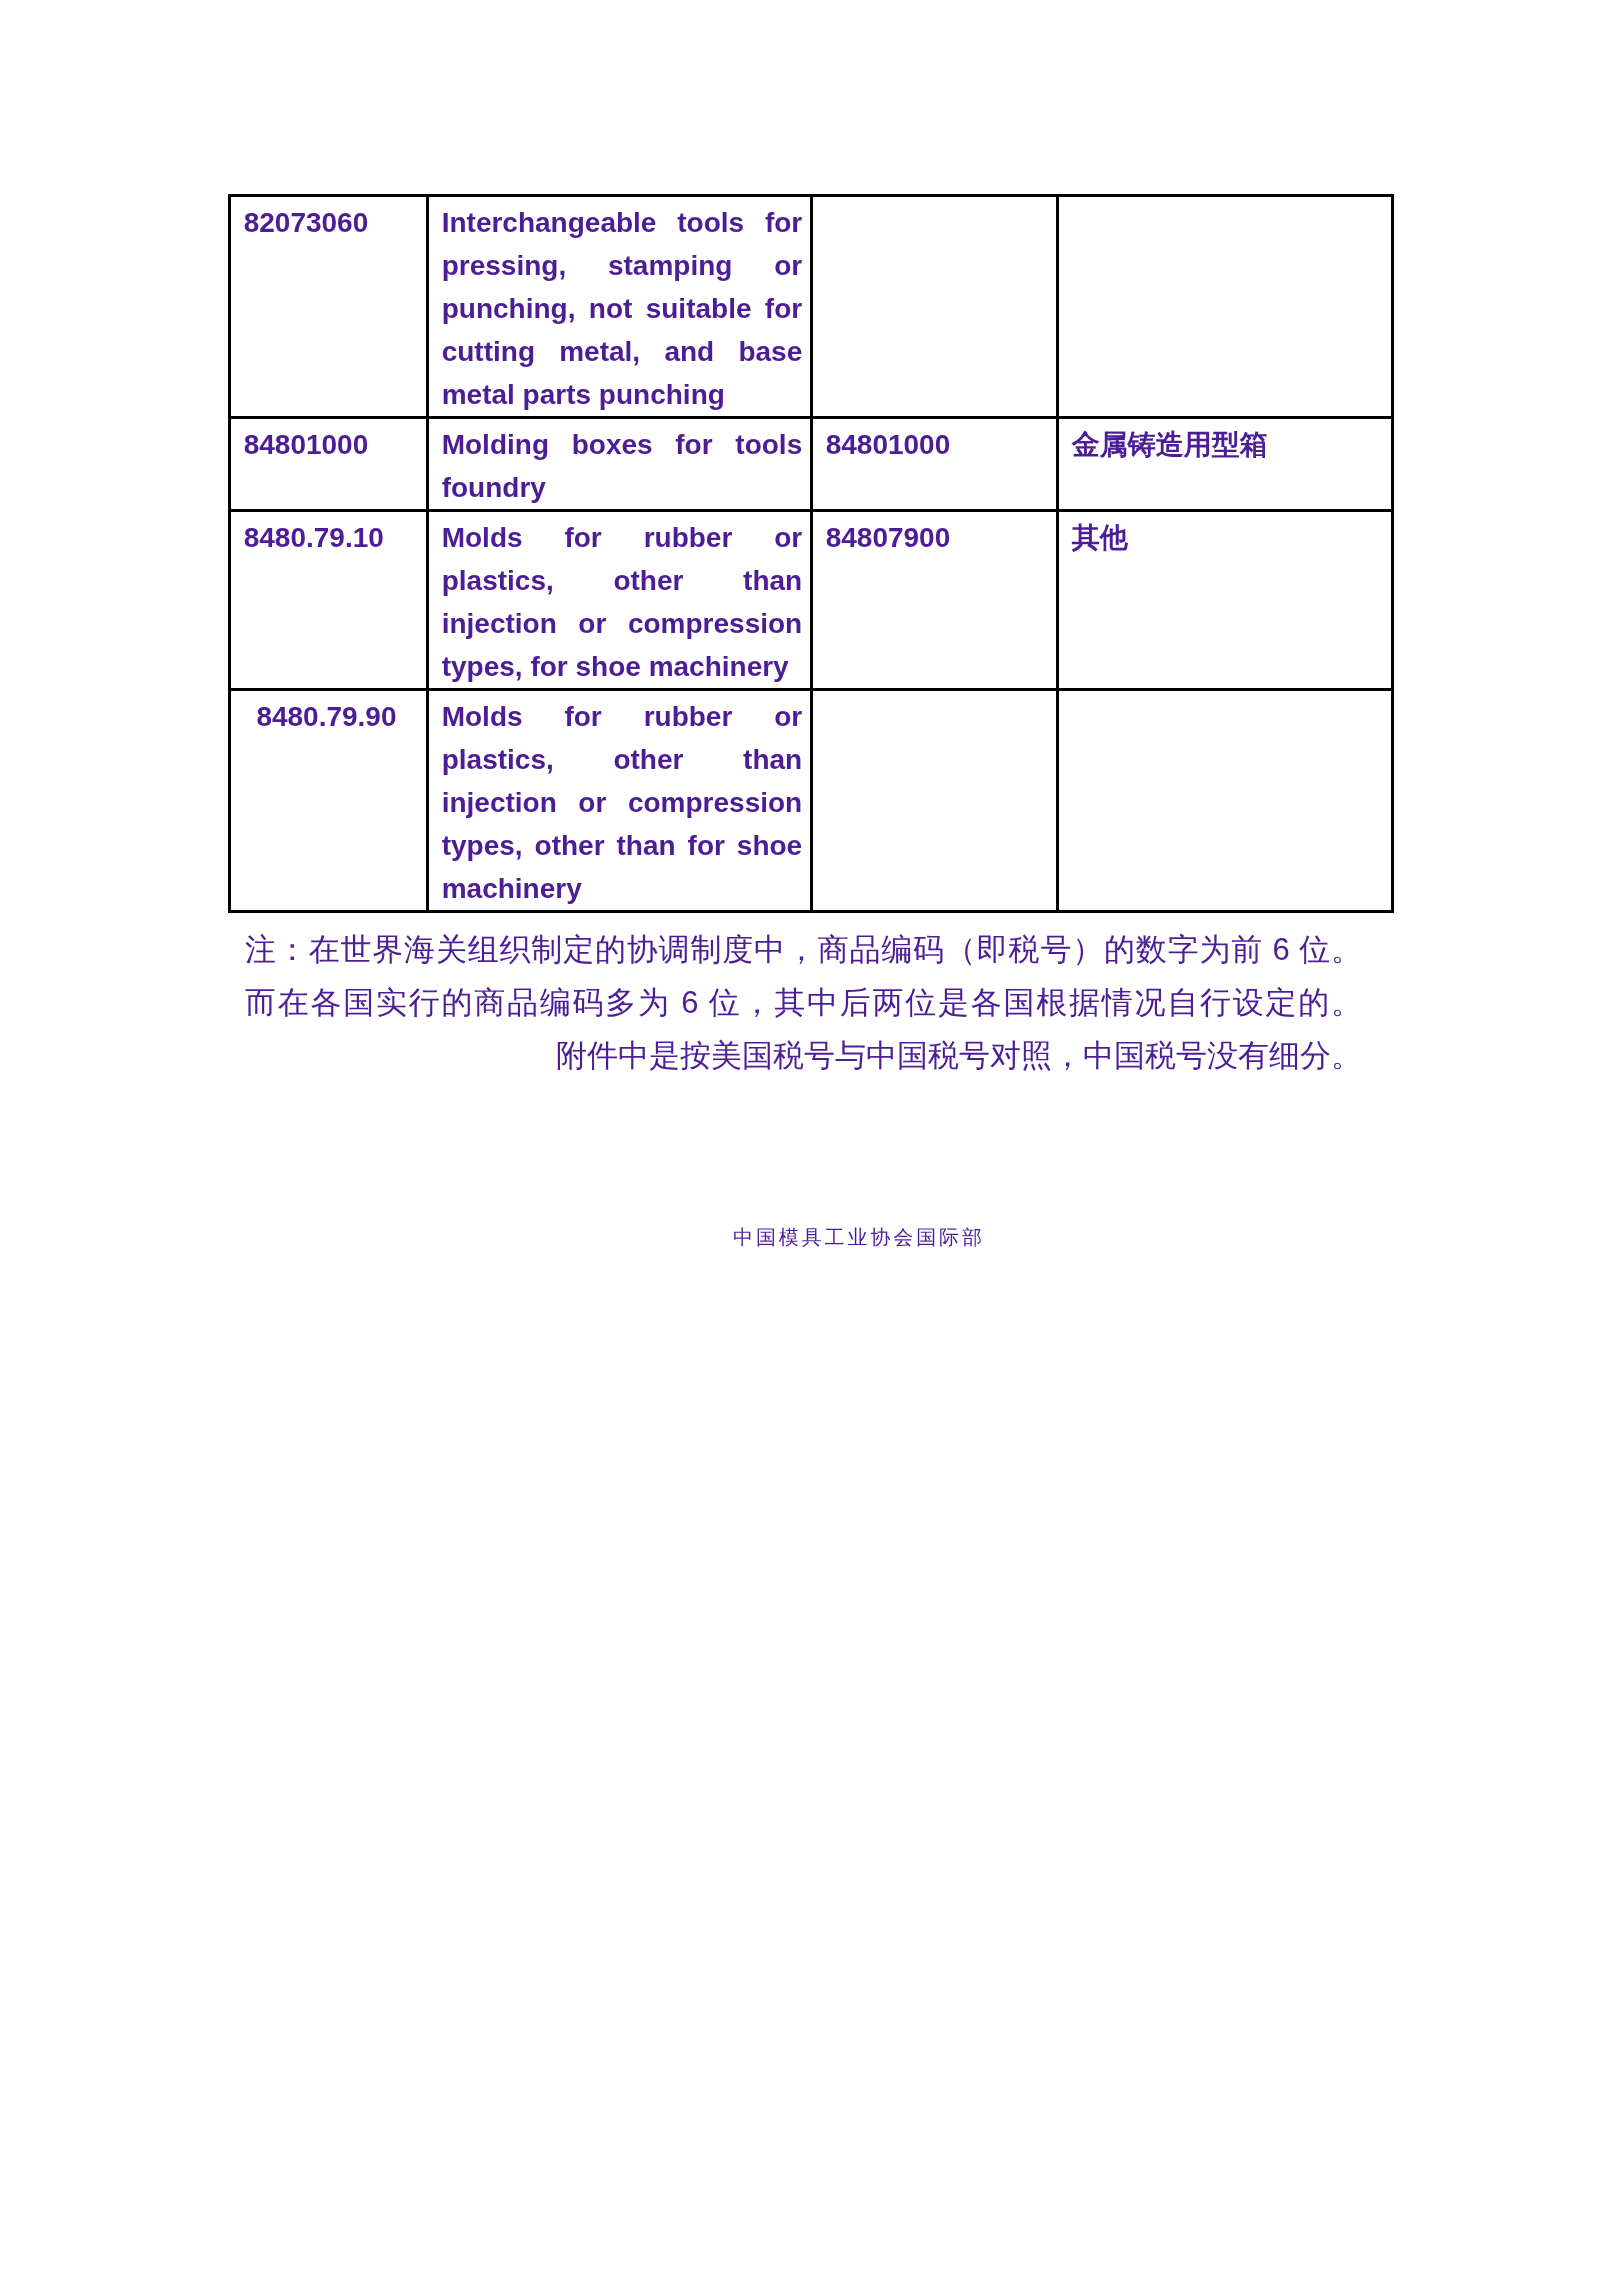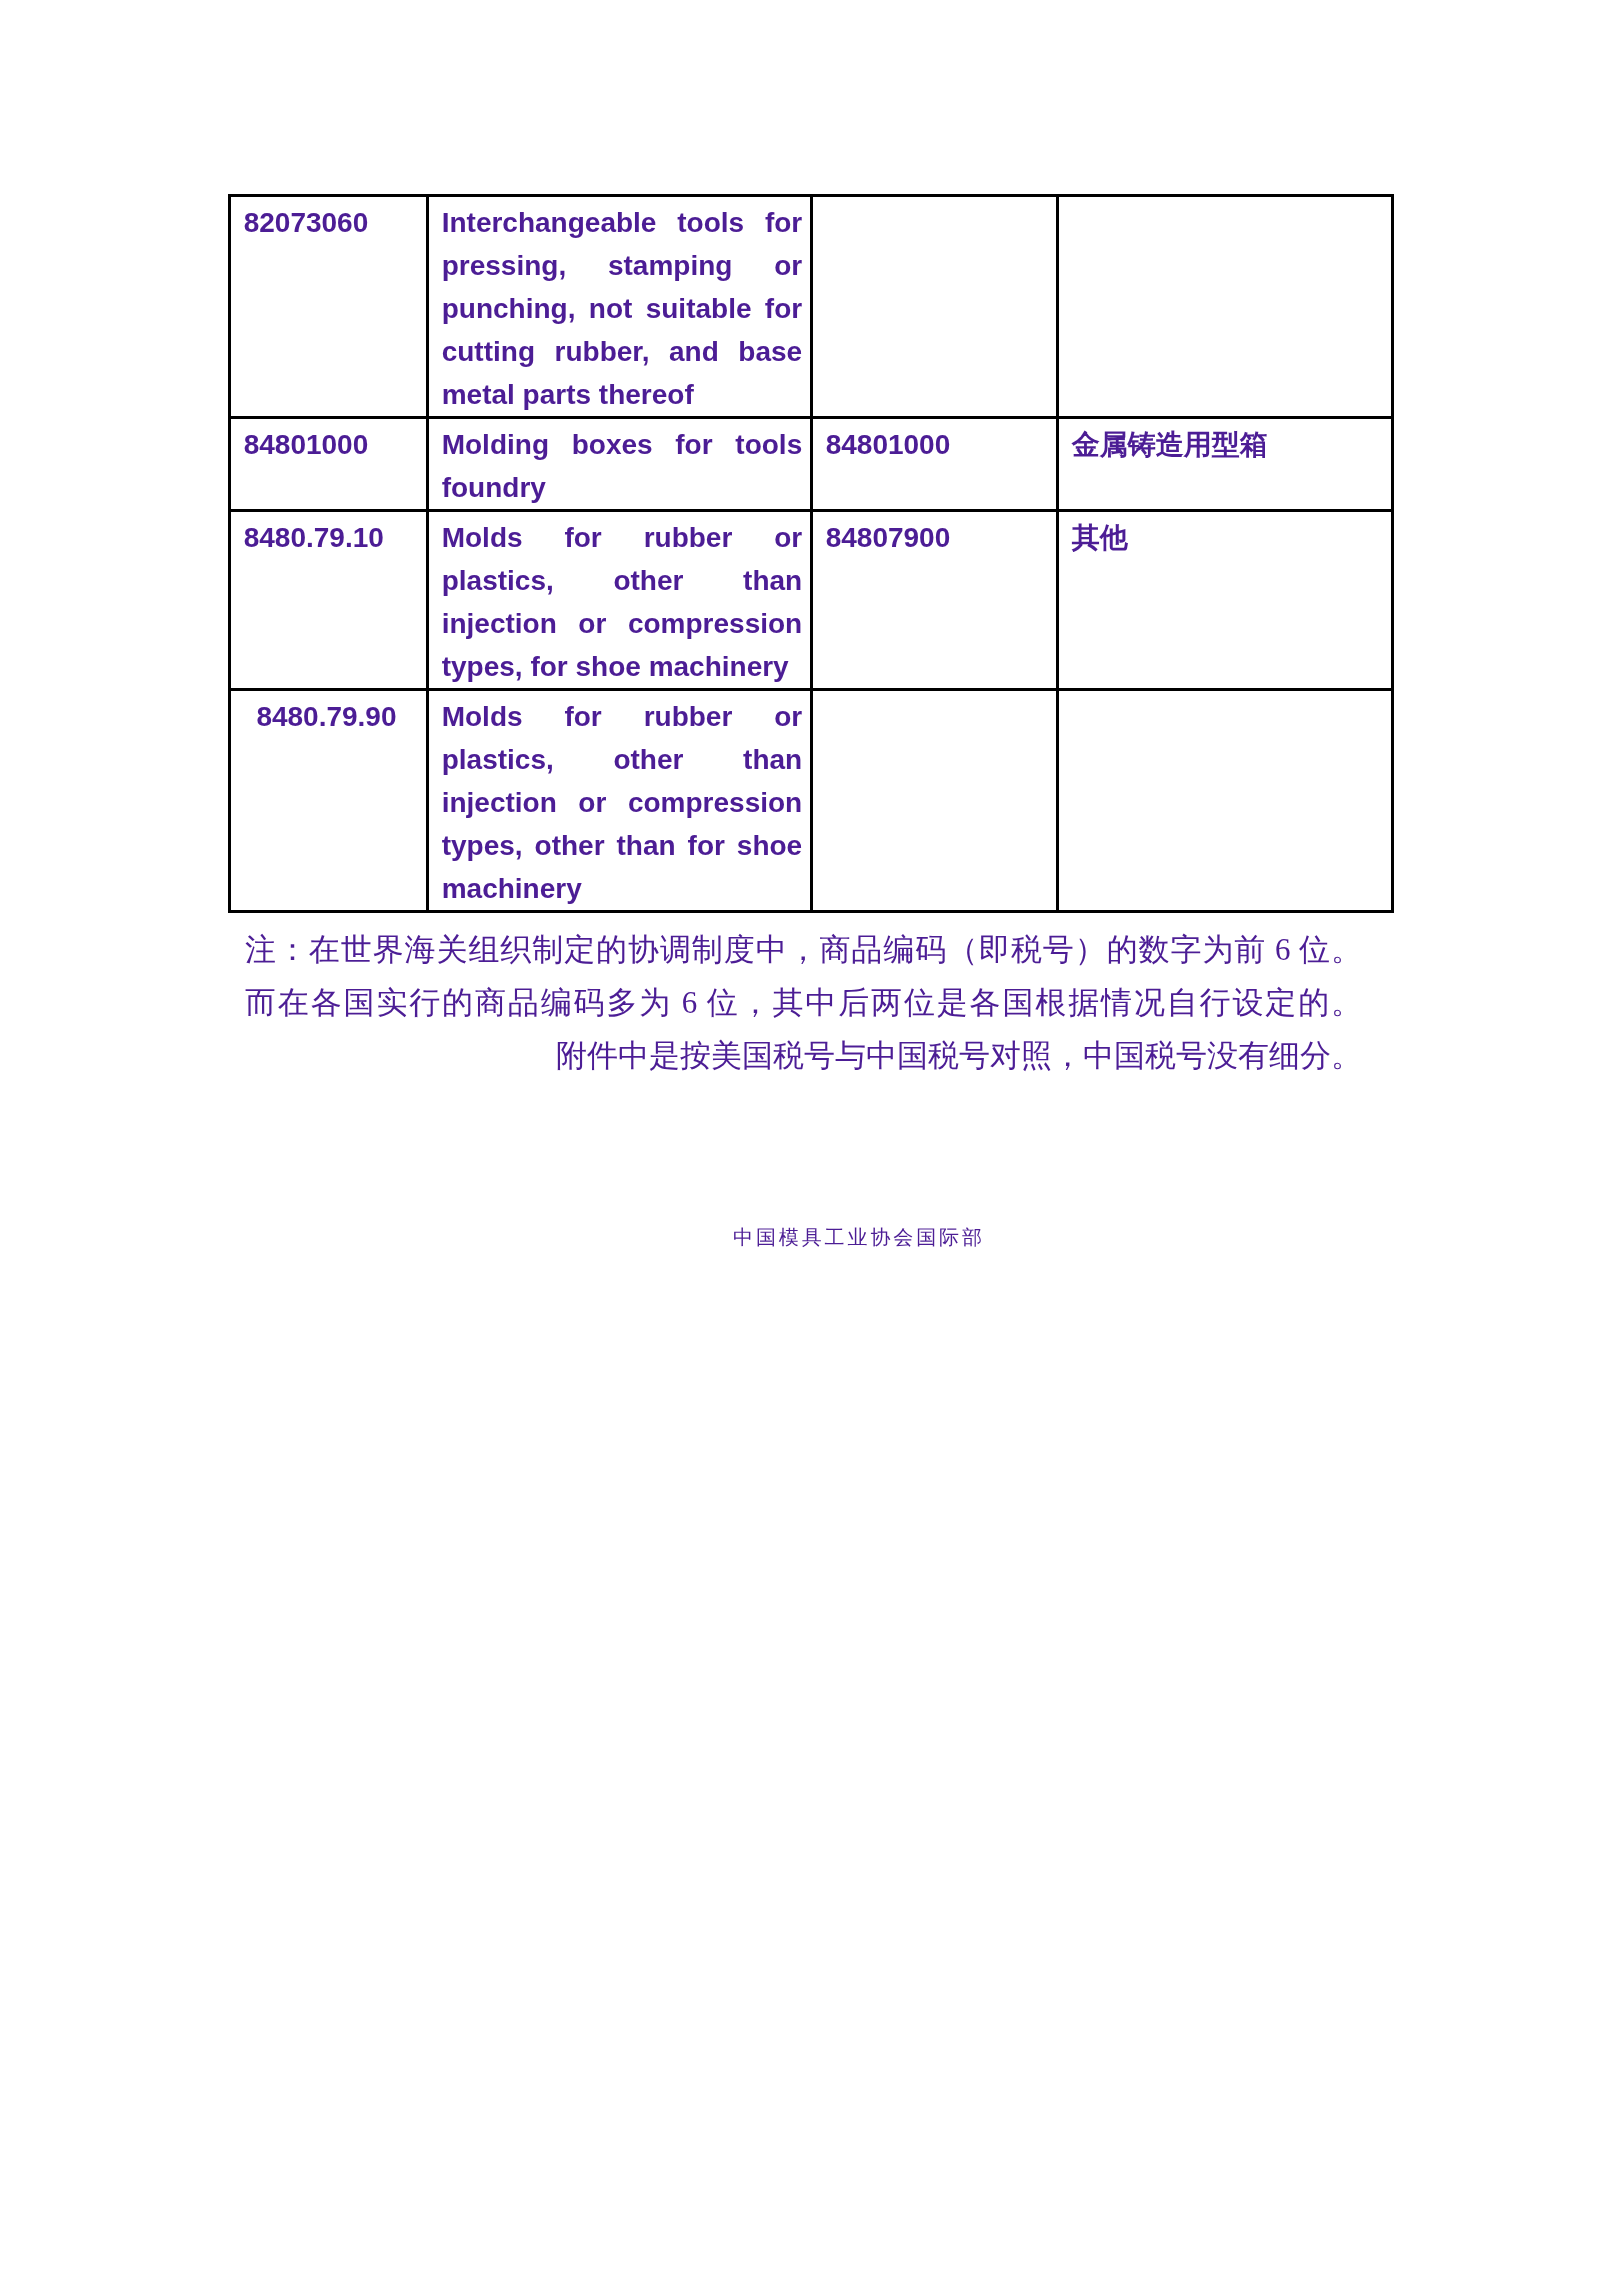--- a/index.html
+++ b/index.html
@@ -52,21 +52,21 @@
     font-size: 29px;
     padding-left: 11.8px;
   }
 
   
   .note {
     position: absolute;
     left: 245px;
     top: 923px;
     width: 1117px;
-    font-family: Liberation Serif, serif;
+    font-family: Liberation Sans, sans-serif;
     font-size: 31px;
     line-height: 53px;
   }
   .note-line {
     text-align: right;
     white-space: normal;
   }
   .note-line.justified {
     text-align: justify;
     text-align-last: justify;
@@ -92,21 +92,21 @@
   <table class="hs-table">
     <colgroup>
       <col style="width:198px">
       <col style="width:384px">
       <col style="width:246px">
       <col style="width:335px">
     </colgroup>
     <tbody>
       <tr style="height:216px">
         <td class="code-cell">82073060</td>
-        <td class="desc-cell">Interchangeable tools for pressing, stamping or punching, not suitable for cutting rubber, and base metal parts thereof</td>
+        <td class="desc-cell">Interchangeable tools for pressing, stamping or punching, not suitable for cutting metal, and base metal parts punching</td>
         <td class="code-cell"></td>
         <td class="cn-desc-cell"></td>
       </tr>
       <tr style="height:82px">
         <td class="code-cell">84801000</td>
         <td class="desc-cell">Molding boxes for tools foundry</td>
         <td class="code-cell">84801000</td>
         <td class="cn-desc-cell">金属铸造用型箱</td>
       </tr>
       <tr style="height:174px">

